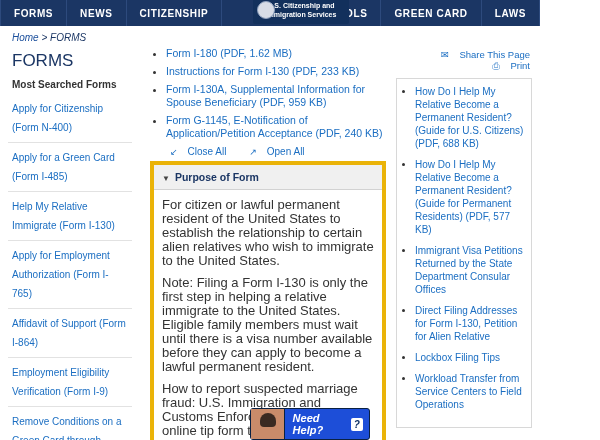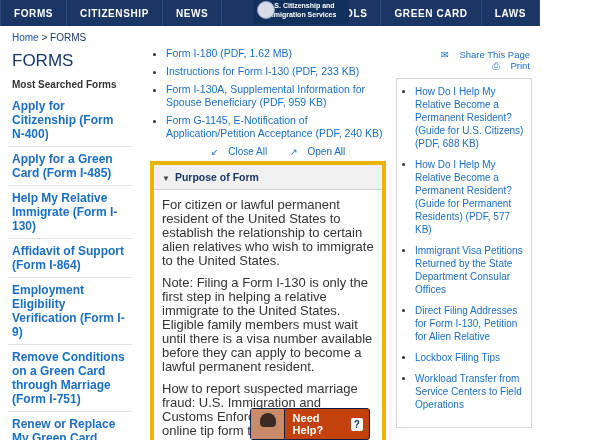--- a/index.html
+++ b/index.html
@@ -62,20 +62,21 @@
     height: 16px;
     border-radius: 50%;
     background: #d7dce6;
     border: 1px solid #8ea0bd;
   }
   
   .breadcrumb {
     padding: 6px 10px 4px 12px;
     font-size: 10px;
     color: #1b3664;
+    font-style: italic;
   }
   .breadcrumb a { color: #1b4f9c; text-decoration: none; }
   
   .layout {
     display: flex;
     padding: 0 8px;
     box-sizing: border-box;
   }
   
   .leftcol {
@@ -101,24 +102,23 @@
     margin: 0;
     padding: 0;
   }
   .left-links li {
     border-bottom: 1px solid #e2e2e2;
     padding: 5px 4px 5px 4px;
   }
   .left-links li a {
     color: #1b6ec2;
     text-decoration: none;
-    font-size: 12px;
-    line-height: 14px;
+    font-size: 10px;
+    line-height: 19px;
     display: block;
-    font-weight: bold;
   }
   
   .centercol {
     flex: 1 1 auto;
     padding: 0 10px;
     box-sizing: border-box;
     min-width: 0;
   }
   h1.page-title {
     font-size: 19px;
@@ -131,21 +131,21 @@
     margin: 0 0 6px 0;
     padding-left: 16px;
   }
   ul.doclist li {
     margin-bottom: 5px;
     font-size: 10.5px;
     line-height: 13px;
   }
   ul.doclist li a { color: #1b6ec2; text-decoration: none; }
   .expandbar {
-    text-align: center;
+    text-align: left;
     font-size: 10px;
     color: #1b6ec2;
     margin: 6px 0 4px 0;
   }
   .expandbar span { margin-left: 10px; white-space: nowrap; }
   .expandbar .arrow { font-size: 9px; }
   .panel {
     border: 4px solid #eab308;
     margin-bottom: 4px;
     background: #fbfbfb;
@@ -197,29 +197,30 @@
     line-height: 13px;
   }
   .rightbox li a { color: #1b6ec2; text-decoration: none; }
   
   .chat {
     position: absolute;
     left: 250px;
     top: 408px;
     width: 120px;
     height: 32px;
-    background: #c2410c;
+    background: #1d4ed8;
     border: 1px solid #0a2142;
     border-radius: 3px;
     display: flex;
     align-items: center;
     color: #ffffff;
     font-size: 11px;
     font-weight: bold;
     box-sizing: border-box;
+    font-style: italic;
   }
   .chat .agent {
     width: 34px;
     height: 30px;
     background: #c98b6a;
     border-right: 1px solid #0a2142;
     position: relative;
     overflow: hidden;
   }
   .chat .agent:after {
@@ -250,24 +251,24 @@
 </head>
 <body>
 
 <div class="wrap">
 
   <div class="topnav">
     <div class="navitem first">
         <span>FORMS</span>
       </div>
     <div class="navitem">
+        <span>NEWS</span>
+      </div>
+    <div class="navitem">
         <span>CITIZENSHIP</span>
-      </div>
-    <div class="navitem">
-        <span>NEWS</span>
       </div>
     <div class="spacer"></div>
     <div class="navitem">
         <span>TOOLS</span>
       </div>
     <div class="navitem">
         <span>GREEN CARD</span>
       </div>
     <div class="navitem">
         <span>LAWS</span>
@@ -292,20 +293,23 @@
       <div class="left-sub">Most Searched Forms</div>
       <ul class="left-links">
         <li>
             <a href="#">Apply for Citizenship (Form N-400)</a>
           </li>
         <li>
             <a href="#">Apply for a Green Card (Form I-485)</a>
           </li>
         <li>
             <a href="#">Help My Relative Immigrate (Form I-130)</a>
+          </li>
+        <li>
+            <a href="#">Apply for Employment Authorization (Form I-765)</a>
           </li>
         <li>
             <a href="#">Affidavit of Support (Form I-864)</a>
           </li>
         <li>
             <a href="#">Employment Eligibility Verification (Form I-9)</a>
           </li>
         <li>
             <a href="#">Remove Conditions on a Green Card through Marriage (Form I-751)</a>
           </li>

